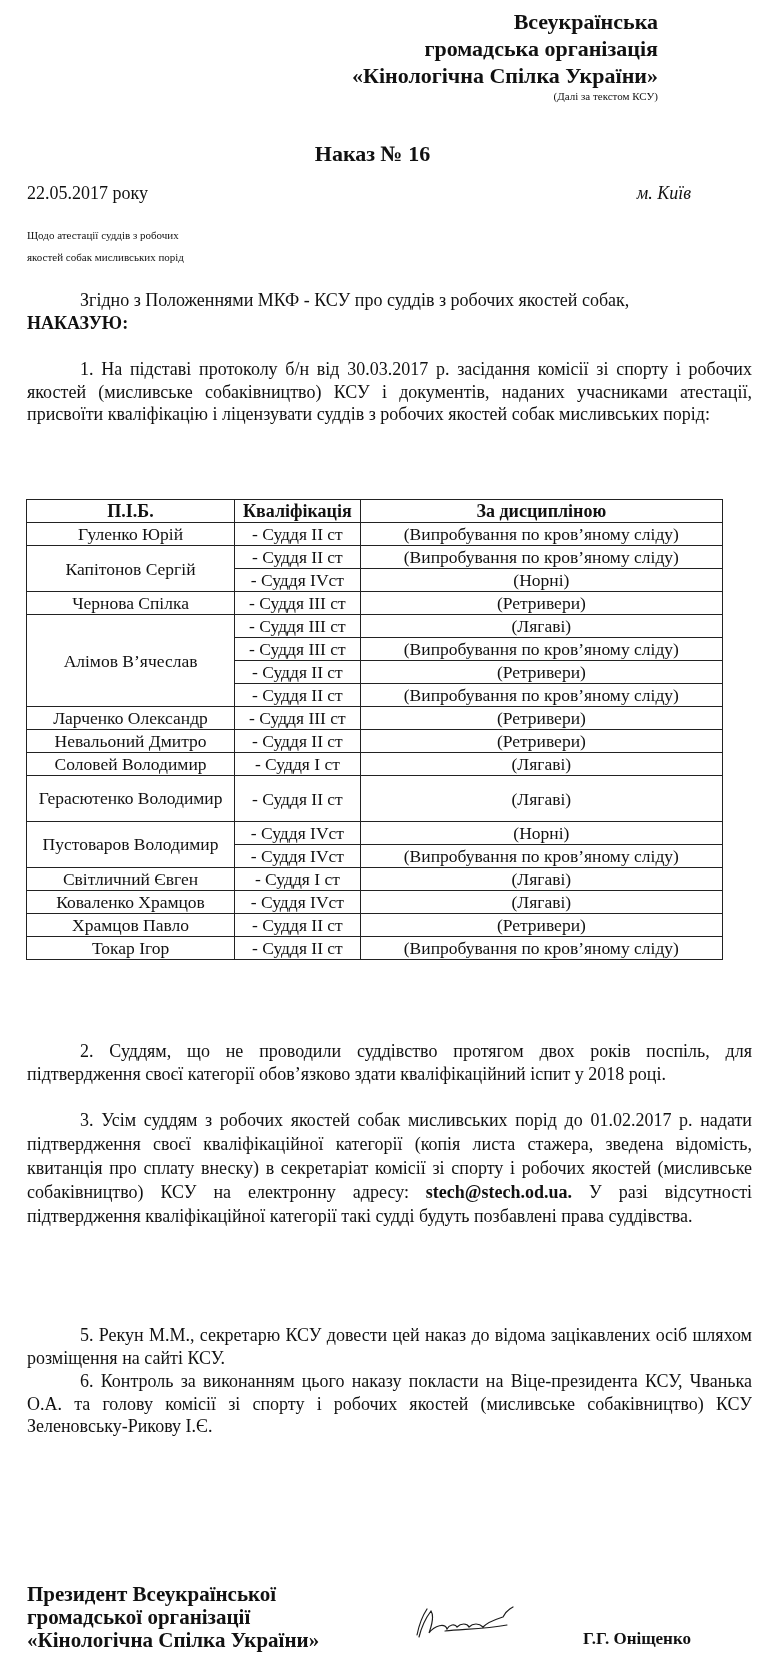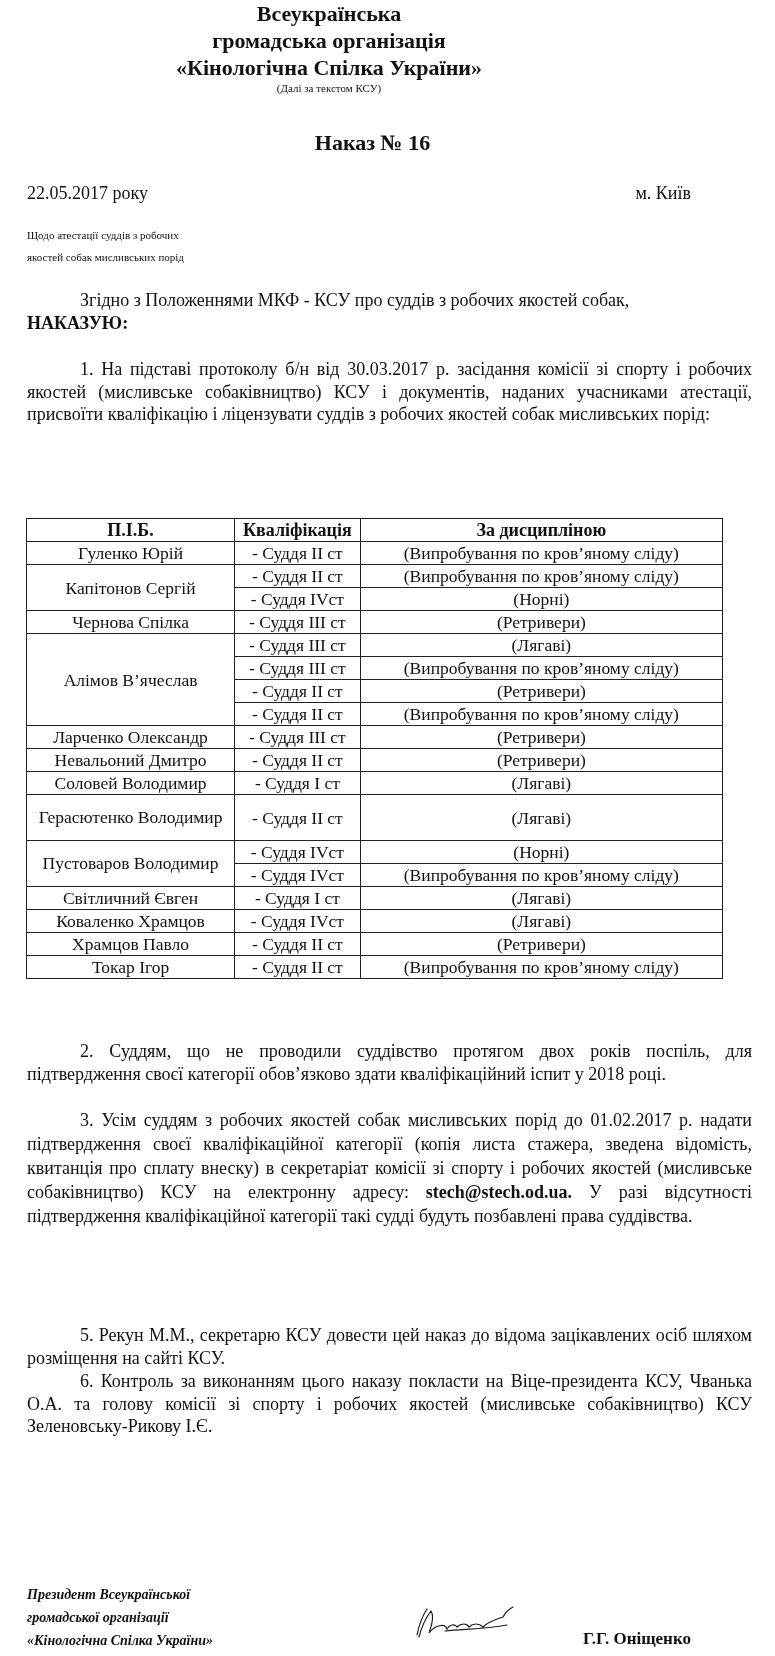--- a/index.html
+++ b/index.html
@@ -2,43 +2,43 @@
 <html><head>
 <meta charset="utf-8">
 <style>
   html, body { margin: 0; padding: 0; background: #ffffff; }
   body {
     width: 775px; height: 1656px; position: relative; overflow: hidden;
     font-family: "Liberation Serif", "DejaVu Serif", serif;
     color: #111111;
   }
   .page { position: absolute; left: 0; top: 0; width: 775px; height: 1656px; }
-  .header { position: absolute; left: 0; top: 0; width: 658px; text-align: center; }
+  .header { position: absolute; left: 0; top: 8px; width: 658px; text-align: right; }
   .org-line { font-weight: bold; font-size: 22px; line-height: 27px; }
   .org-note { font-size: 11px; line-height: 14px; margin-top: 0px; }
-  .order-title { position: absolute; left: 0; top: 130px; width: 745px; text-align: center; font-weight: bold; font-size: 22px; }
+  .order-title { position: absolute; left: 0; top: 141px; width: 745px; text-align: center; font-weight: bold; font-size: 22px; }
   .date { position: absolute; left: 27px; top: 183px; font-size: 18px; }
-  .city { position: absolute; right: 84px; top: 183px; font-size: 18px; }
+  .city { position: absolute; right: 84px; top: 183px; font-size: 18px; font-style: italic; }
   .subject { position: absolute; left: 27px; top: 224px; font-size: 11px; line-height: 22px; }
   .para { position: absolute; left: 27px; width: 725px; font-size: 18px; line-height: 22.5px; text-align: justify; }
   .para .indent { display: inline-block; width: 53px; }
   .bold { font-weight: bold; }
   table.judges {
-    position: absolute; left: 26px; top: 518px; width: 697px;
+    position: absolute; left: 26px; top: 499px; width: 697px;
     border-collapse: collapse; font-size: 17.5px; line-height: 20px; border-radius: 17px;
   }
   table.judges th, table.judges td {
     border: 1.3px solid #222; padding: 0 6px; vertical-align: middle; height: 22px; text-align: center; white-space: nowrap;
   }
   table.judges th { font-weight: bold; text-align: center; font-size: 18px; }
   table.judges col.c1 { width: 212px; }
   table.judges col.c2 { width: 127px; }
   table.judges col.c3 { width: 388px; }
   td.name-multi { white-space: normal; line-height: 23px; }
-  .sign-block { position: absolute; left: 27px; top: 1583px; font-weight: bold; font-size: 14px; line-height: 23px; font-style: italic; }
+  .sign-block { position: absolute; left: 27px; top: 1583px; font-weight: bold; font-size: 21px; line-height: 23px; }
   .signature { position: absolute; left: 405px; top: 1605px; width: 120px; height: 40px; }
   .signer { position: absolute; right: 84px; top: 1629px; font-weight: bold; font-size: 17px; }
 </style>
 </head>
 <body>
 
 <div class="page">
 
   <div class="header">
     <div class="org-line">Всеукраїнська</div>

